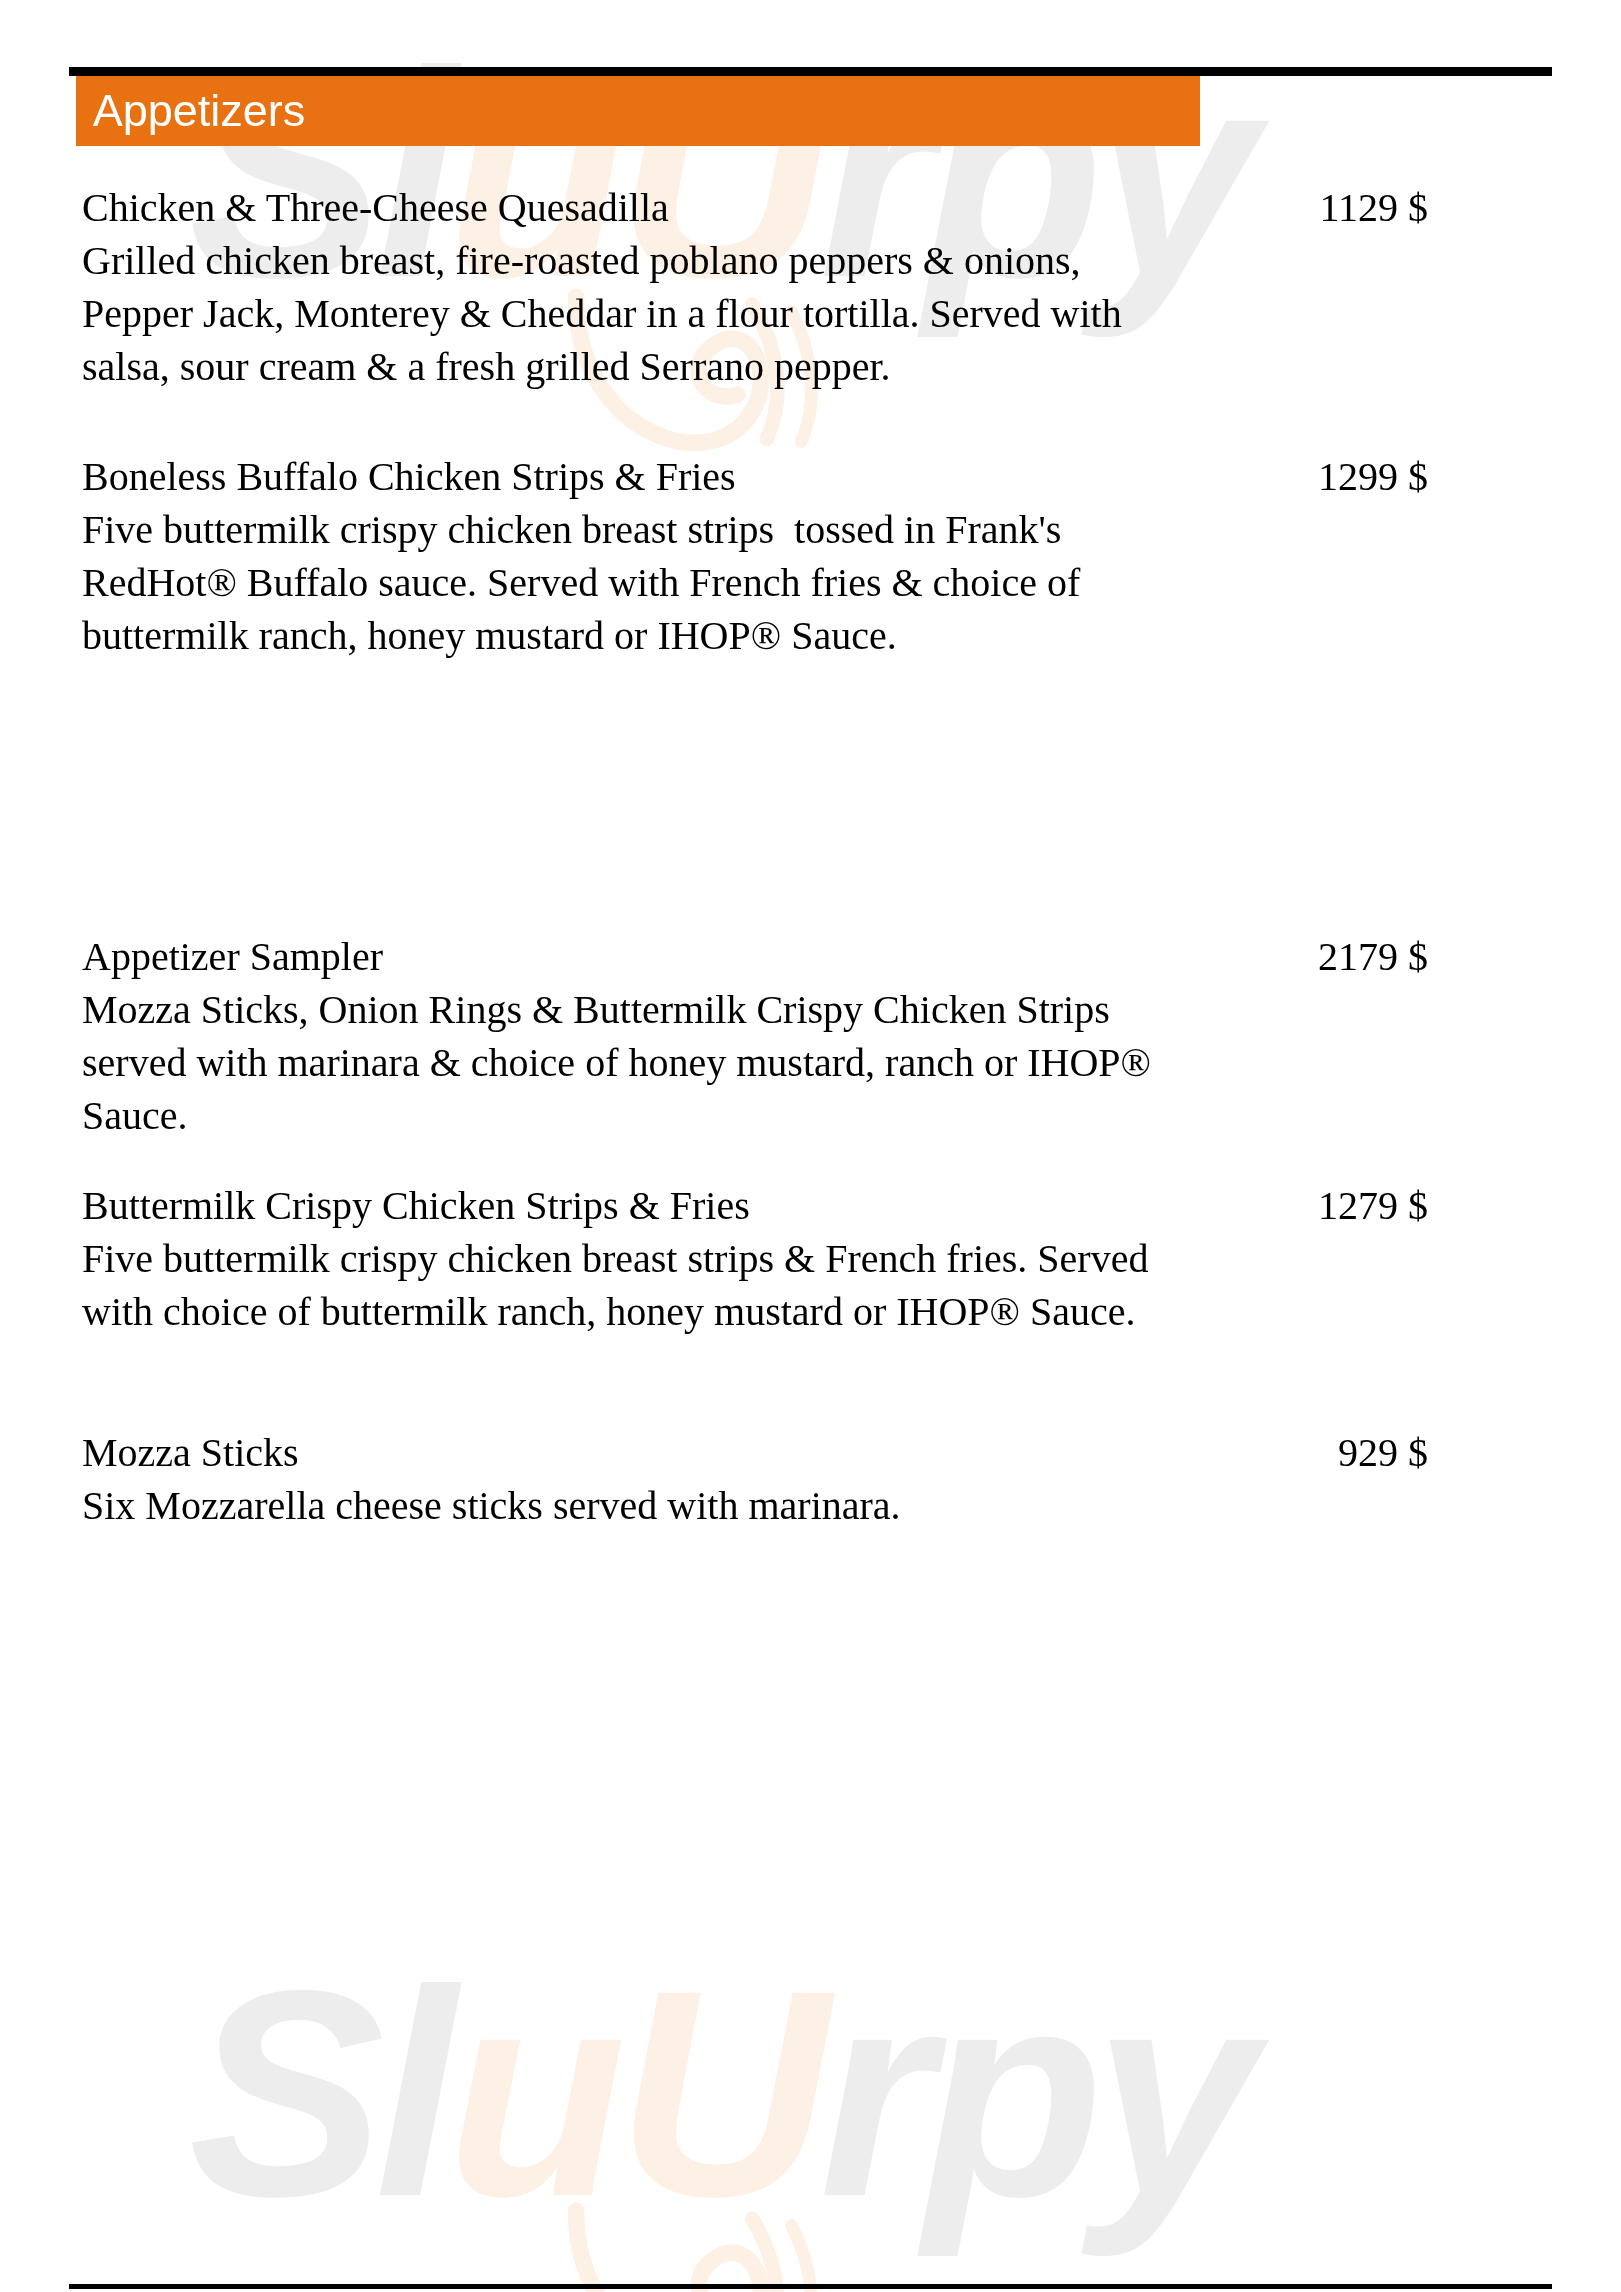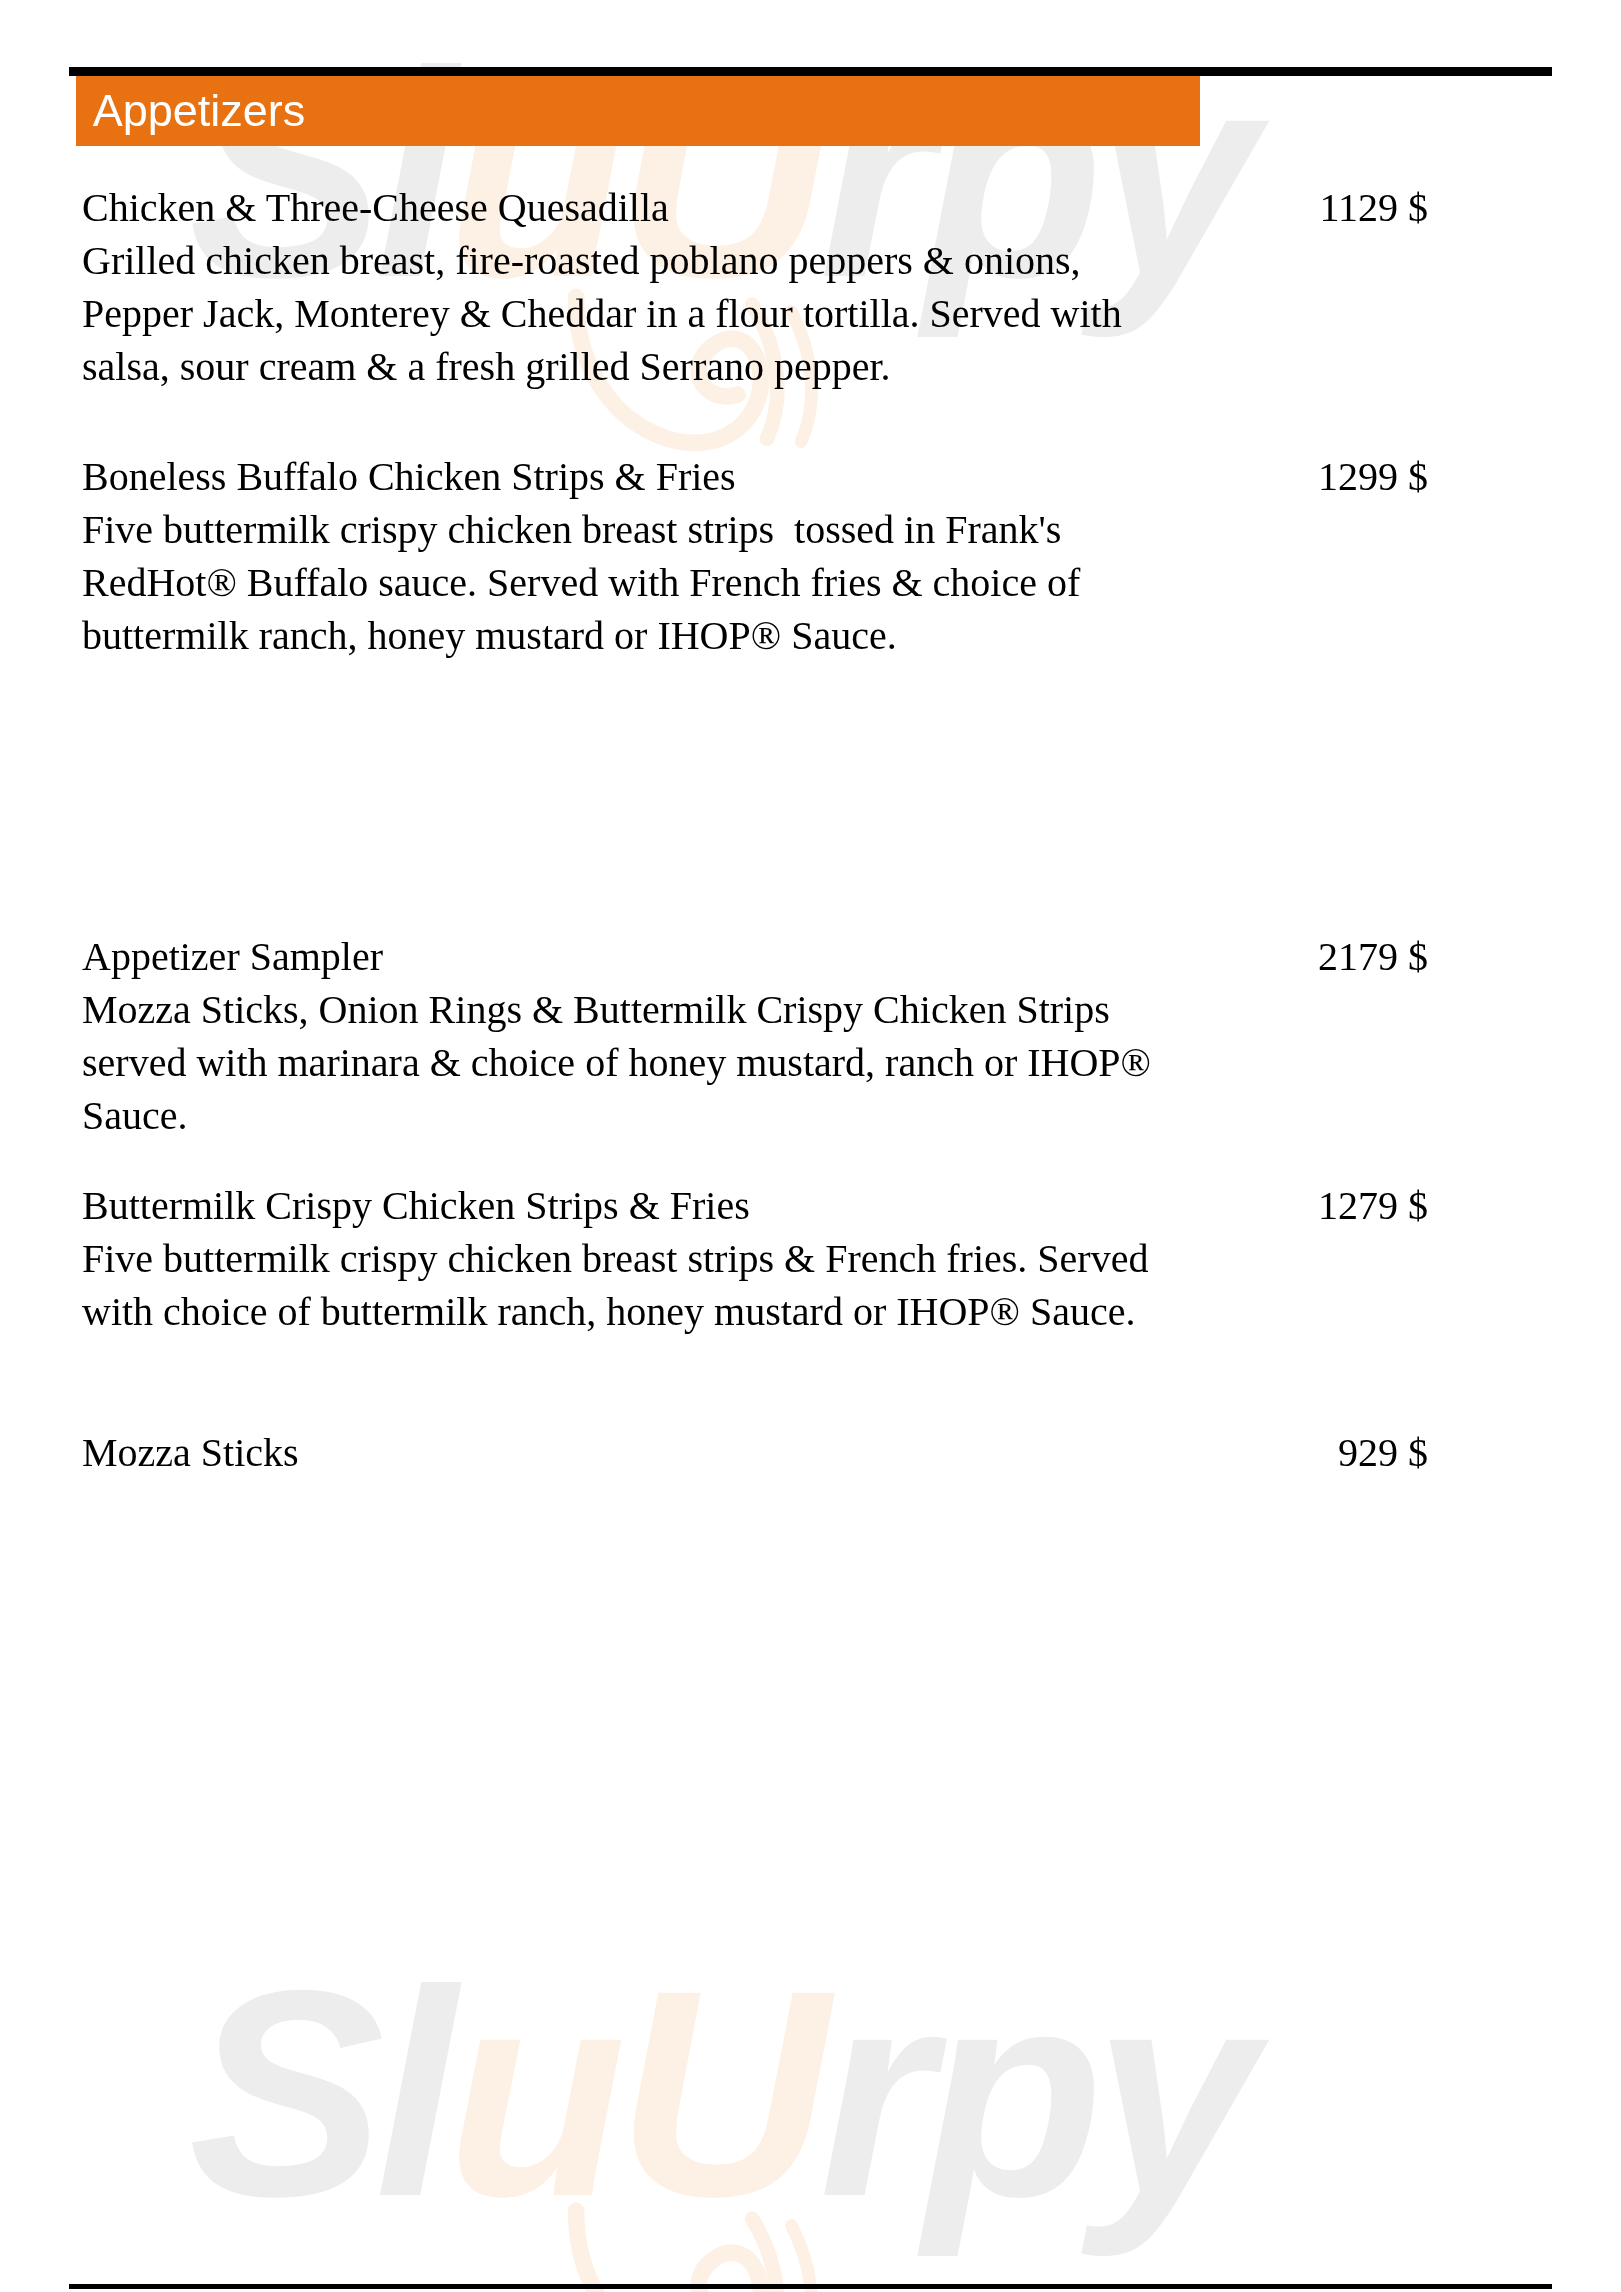--- a/index.html
+++ b/index.html
@@ -209,18 +209,19 @@
       </div>
       <div class="item-desc">Five buttermilk crispy chicken breast strips &amp; French fries. Served
 with choice of buttermilk ranch, honey mustard or IHOP® Sauce.</div>
     </div>
 
     <div class="menu-item" style="margin-top:88px">
       <div class="item-head">
         <div class="item-name">Mozza Sticks</div>
         <div class="item-price">929 $</div>
       </div>
+      <div class="item-desc">Six Mozzarella cheese sticks served with marinara.</div>
     </div>
 
   </div>
 
 </div>
 
 
 </body></html>

